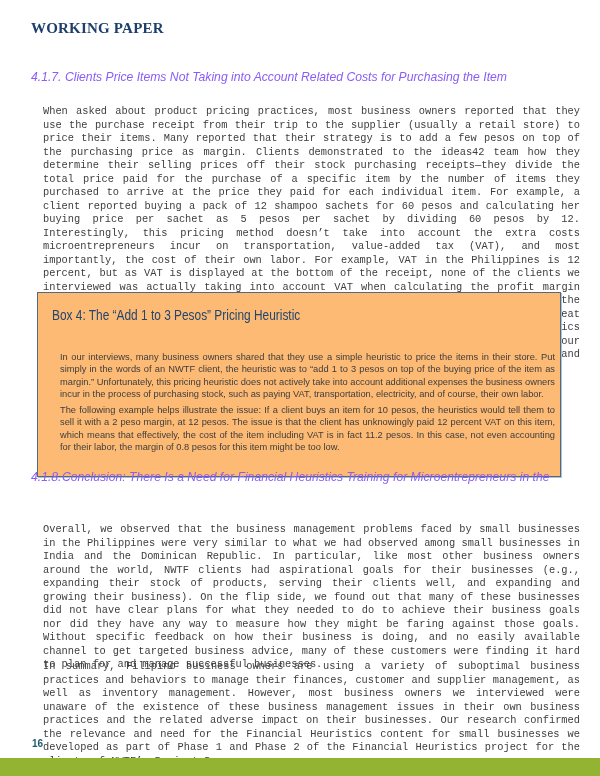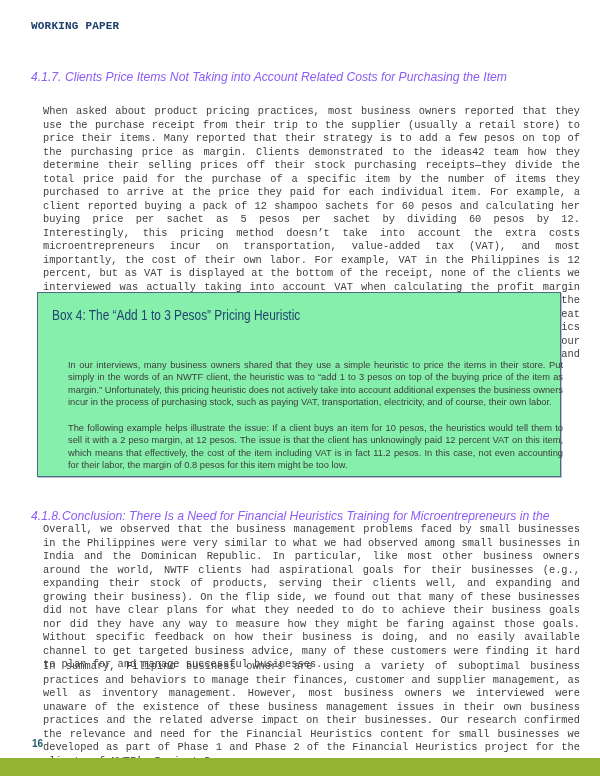--- a/index.html
+++ b/index.html
@@ -1,31 +1,31 @@
 <!DOCTYPE html>
 <html><head>
 <meta charset="utf-8">
 <style>
   html, body { margin: 0; padding: 0; }
   body { width: 600px; height: 776px; background: #ffffff; position: relative; overflow: hidden; font-family: "DejaVu Sans", sans-serif; color: #3a3a3a; }
-  .running-head { position: absolute; left: 31px; top: 20px; font-family: Liberation Mono, monospace; font-weight: bold; font-size: 11px; color: #1d3f6b; letter-spacing: 0.2px; }
+  .running-head { position: absolute; left: 31px; top: 20px; font-family: Liberation Serif, serif; font-weight: bold; font-size: 15px; color: #1d3f6b; letter-spacing: 0.2px; }
   .h2 { position: absolute; left: 31px; font-family: "Liberation Sans", sans-serif; font-style: italic; font-size: 12.2px; color: #8b5cf6; line-height: 15px; }
   .h2-1 { top: 70px; width: 545px; }
-  .h2-2 { top: 509px; width: 540px; }
+  .h2-2 { top: 470px; width: 540px; }
   .h2-2 .num { display: inline-block; width: 31px; }
   .h2-2 .cont { padding-left: 31px; display: block; }
   .para { position: absolute; left: 31px; width: 537px; font-family: Liberation Mono, monospace; font-size: 10.35px; line-height: 13.5px; text-align: justify; color: #3d3d3d; margin: 12px; }
   .p1 { top: 93px; }
   .p3 { top: 511px; }
   .p4 { top: 648px; }
-  .box { position: absolute; left: 37px; top: 292px; width: 522px; height: 183px; background: #86efac; border: 1.5px solid #4f6a86; box-shadow: 1px 1px 0 #b7bfcb; }
+  .box { position: absolute; left: 37px; top: 292px; width: 522px; height: 183px; background: #fdba74; border: 1.5px solid #4f6a86; box-shadow: 1px 1px 0 #b7bfcb; }
   .box-title { position: absolute; left: 14px; top: 14px; font-family: "Liberation Sans Narrow", "Liberation Sans", sans-serif; font-size: 14.5px; color: #22466f; transform: scaleX(0.82); transform-origin: left; white-space: nowrap; }
-  .box-para { position: absolute; left: 14px; width: 495px; font-family: "Liberation Sans", sans-serif; font-size: 9.3px; line-height: 12.4px; text-align: justify; color: #3d3d3d; margin: 16px; }
+  .box-para { position: absolute; left: 14px; width: 495px; font-family: "Liberation Sans", sans-serif; font-size: 9.3px; line-height: 12.4px; text-align: justify; color: #3d3d3d; margin: 8px; }
   .bp1 { top: 50px; }
-  .bp2 { top: 113px; }
+  .bp2 { top: 103px; }
   .page-num { position: absolute; left: 32px; top: 738px; font-family: "Liberation Sans", sans-serif; font-size: 10px; color: #1d5a6b; font-weight: bold; }
   .footer-bar { position: absolute; left: 0; top: 758px; width: 600px; height: 18px; background: #93b432; }
 </style>
 </head>
 <body>
 
 <div class="running-head">WORKING PAPER</div>
 
 <div class="h2 h2-1">4.1.7. Clients Price Items Not Taking into Account Related Costs for Purchasing the Item</div>
 <p class="para p1">When asked about product pricing practices, most business owners reported that they use the purchase receipt from their trip to the supplier (usually a retail store) to price their items. Many reported that their strategy is to add a few pesos on top of the purchasing price as margin. Clients demonstrated to the ideas42 team how they determine their selling prices off their stock purchasing receipts—they divide the total price paid for the purchase of a specific item by the number of items they purchased to arrive at the price they paid for each individual item. For example, a client reported buying a pack of 12 shampoo sachets for 60 pesos and calculating her buying price per sachet as 5 pesos per sachet by dividing 60 pesos by 12. Interestingly, this pricing method doesn’t take into account the extra costs microentrepreneurs incur on transportation, value-added tax (VAT), and most importantly, the cost of their own labor. For example, VAT in the Philippines is 12 percent, but as VAT is displayed at the bottom of the receipt, none of the clients we interviewed was actually taking into account VAT when calculating the profit margin they would put on an item. In fact, their heuristic was to add 1–3 pesos on top of the purchasing price of the item, to arrive at their selling price (See Box 4). One caveat is that our team made a conscious decision not to incorporate any pricing heuristics in the training curriculum given the diversity of business types and contexts of our potential clients, which makes it difficult to coin a heuristic that is useful and beneficial across all potential customers.</p>

